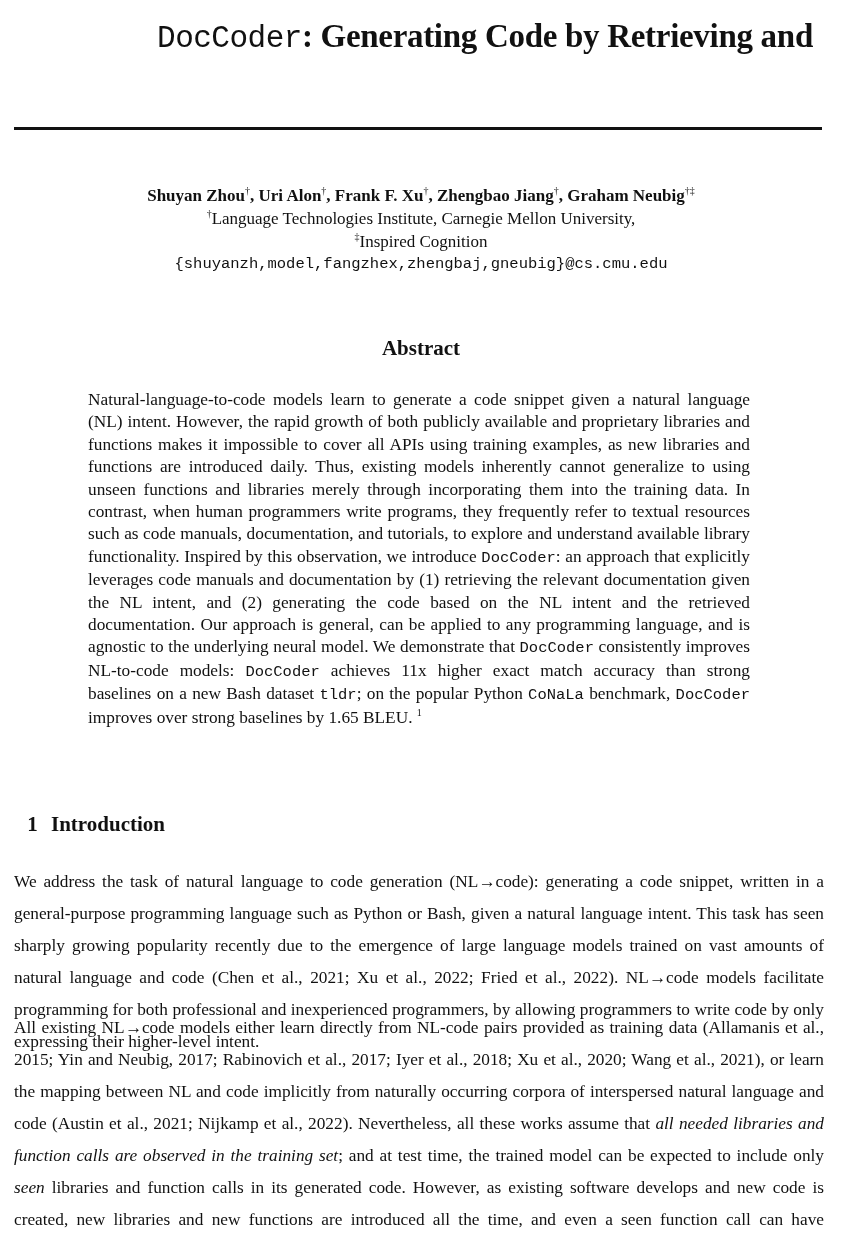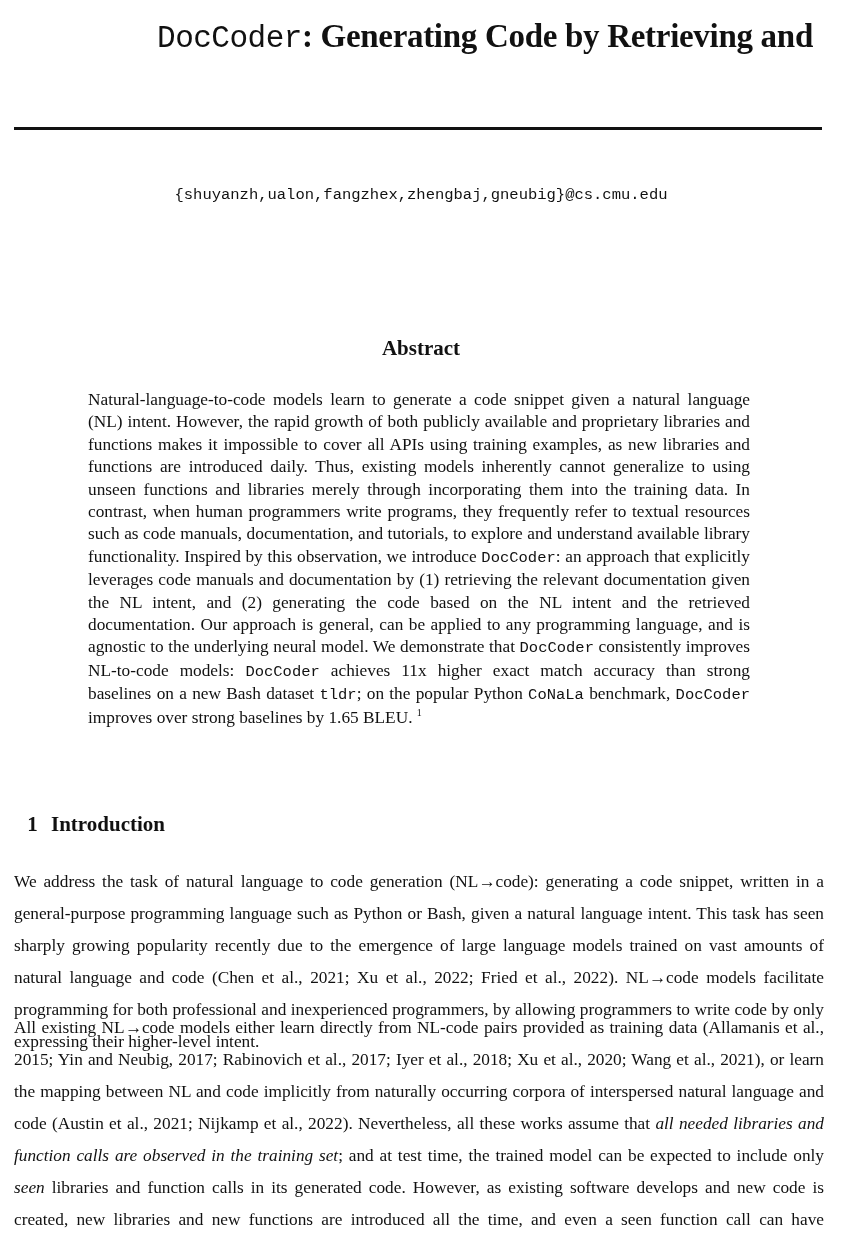--- a/index.html
+++ b/index.html
@@ -48,21 +48,30 @@
 </head>
 <body>
 
 <div class="title">
   <span class="mono">DocCoder</span><span>: Generating Code by Retrieving and</span><br>
 </div>
 
 <div class="rule"></div>
 
 <div class="authors">
-  <div class="email mono">{shuyanzh,ualon,fangzhex,zhengbaj,gneubig}@cs.cmu.edu</div>
+  <div class="names">
+    <span>Shuyan Zhou</span><sup>†</sup>,
+    <span>Uri Alon</span><sup>†</sup>,
+    <span>Frank F. Xu</span><sup>†</sup>,
+    <span>Zhengbao Jiang</span><sup>†</sup>,
+    <span>Graham Neubig</span><sup>†‡</sup>
+  </div>
+  <div><sup>†</sup><span>Language Technologies Institute, Carnegie Mellon University,</span></div>
+  <div><sup>‡</sup><span>Inspired Cognition</span></div>
+  <div class="email mono">{shuyanzh,model,fangzhex,zhengbaj,gneubig}@cs.cmu.edu</div>
 </div>
 
 <div class="abs-head">Abstract</div>
 
 <div class="abstract"><span>Natural-language-to-code models learn to generate a code snippet given a natural language (NL) intent. However, the rapid growth of both publicly available and proprietary libraries and functions makes it impossible to cover all APIs using training examples, as new libraries and functions are introduced daily.  Thus, existing models inherently cannot generalize to using unseen functions and libraries merely through incorporating them into the training data. In contrast, when human programmers write programs, they frequently refer to textual resources such as code manuals, documentation, and tutorials, to explore and understand available library functionality. Inspired by this observation, we introduce </span><span class="mono">DocCoder</span><span>: an approach that explicitly leverages code manuals and documentation by (1) retrieving the relevant documentation given the NL intent, and (2) generating the code based on the NL intent and the retrieved documentation. Our approach is general, can be applied to any programming language, and is agnostic to the underlying neural model. We demonstrate that </span><span class="mono">DocCoder</span><span> consistently improves NL-to-code models: </span><span class="mono">DocCoder</span><span> achieves 11x higher exact match accuracy than strong baselines on a new Bash dataset </span><span class="mono">tldr</span><span>; on the popular Python </span><span class="mono">CoNaLa</span><span> benchmark, </span><span class="mono">DocCoder</span><span> improves over strong baselines by 1.65 BLEU. </span><sup>1</sup></div>
 
 <div class="sec-head">
   <span class="num">1</span><span>Introduction</span>
 </div>
 

